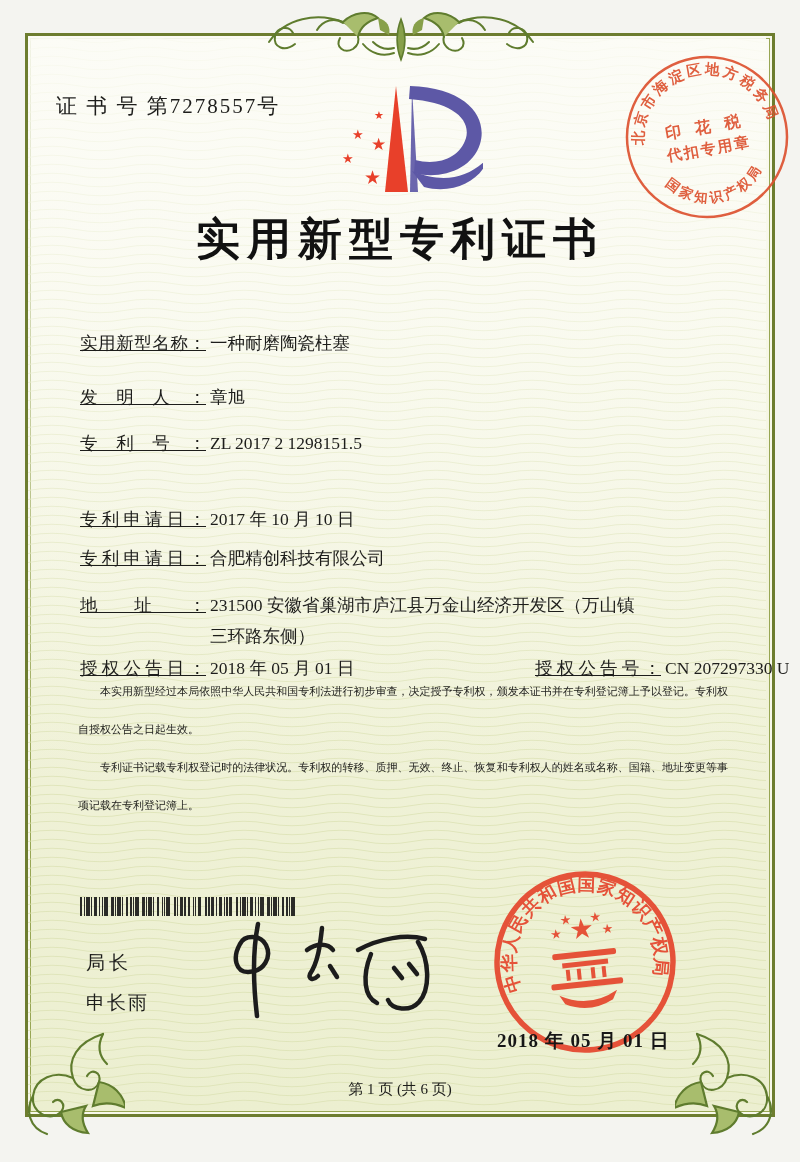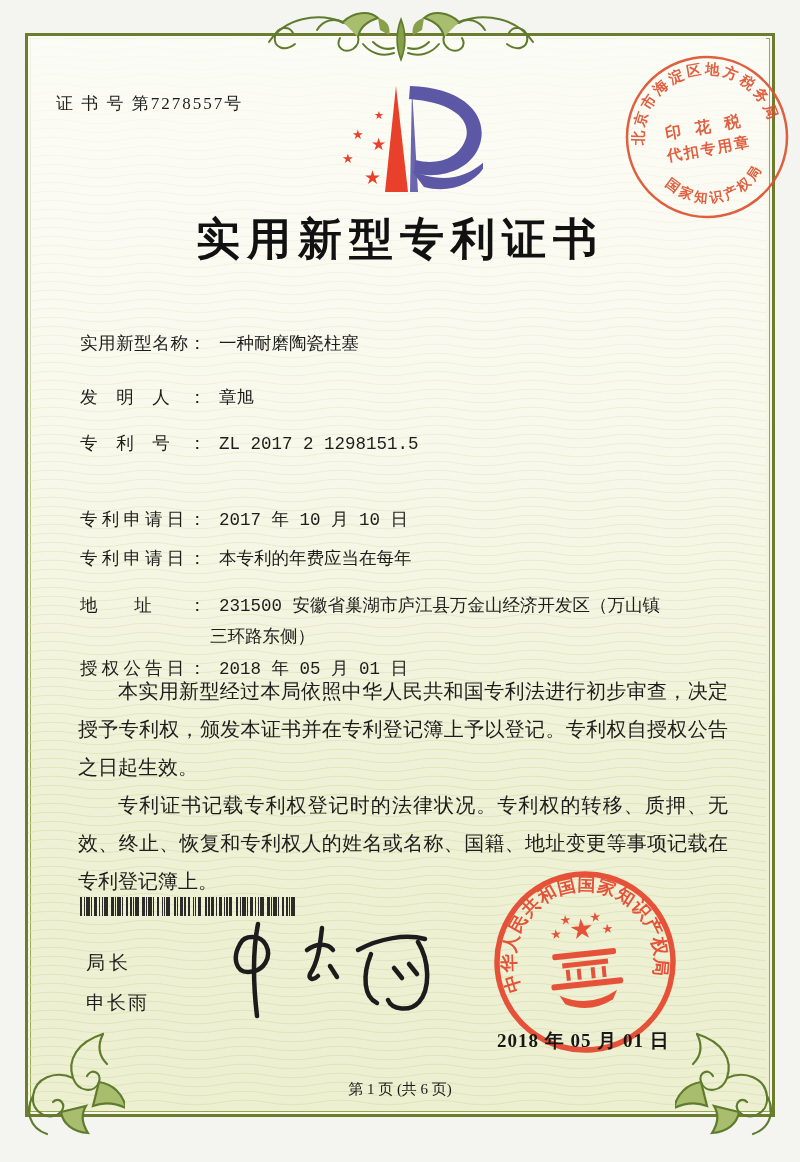--- a/index.html
+++ b/index.html
@@ -14,34 +14,34 @@
     position:absolute;left:25px;top:33px;width:744px;height:1078px;
     border:3px solid var(--border-green,#6d7d2f);
     box-shadow:inset 0 0 0 2px #f7f8ea, inset 0 0 0 3px #98a654;
     background:linear-gradient(180deg,#fbfbf4 0%,#f6f7e6 30%,#f0f2d8 60%,#ecefd0 100%);
   }
   .guilloche{position:absolute;left:28px;top:36px;width:738px;height:1072px;opacity:.8;}
   .guilloche-fade{position:absolute;left:28px;top:36px;width:738px;height:1072px;
     background:linear-gradient(180deg,rgba(252,252,246,.9) 0%,rgba(252,252,246,.45) 35%,rgba(252,252,246,0) 70%);}
   .orn{position:absolute;}
   
-  .cert-no{position:absolute;left:56px;top:92px;font-size:17px;letter-spacing:2px;}
+  .cert-no{position:absolute;left:56px;top:92px;font-size:21px;letter-spacing:2px;}
   .logo{position:absolute;left:328px;top:74px;width:155px;height:132px;}
   .logo .star{position:absolute;color:var(--logo-red,#e8402a);line-height:1;}
   .stamp{position:absolute;left:618px;top:48px;width:178px;height:178px;opacity:.92;}
   .title{position:absolute;left:0;top:210px;width:800px;text-align:center;
     font-size:44px;font-weight:700;letter-spacing:7px;color:#111;}
   
   .frow{position:absolute;left:80px;font-size:17.5px;line-height:26px;white-space:nowrap;}
-  .flabel{display:inline-block;width:126px;text-align:justify;text-align-last:justify;vertical-align:top;}
-  .fval{margin-left:13px;font-family:Liberation Mono, monospace;}
+  .flabel{display:inline-block;width:126px;text-align:justify;text-align-last:justify;vertical-align:top;text-decoration:underline;}
+  .fval{margin-left:4px;}
   .addr2{position:absolute;left:210px;font-size:17.5px;}
   .grant-right{position:absolute;left:455px;top:0;}
   
-  .paras{position:absolute;left:78px;top:672px;width:650px;font-size:20px;
+  .paras{position:absolute;left:78px;top:672px;width:650px;font-size:11px;
     line-height:38px;text-align:justify;}
   .paras p{margin:0;text-indent:2em;}
   
   .barcode{position:absolute;left:80px;top:897px;width:228px;height:19px;}
   .barcode i{position:absolute;top:0;bottom:0;background:#2b2b28;}
   .director-title{position:absolute;left:86px;top:950px;font-size:19px;letter-spacing:4px;}
   .director-name{position:absolute;left:86px;top:990px;font-size:19px;letter-spacing:2px;}
   .signature{position:absolute;left:180px;top:912px;width:250px;height:112px;}
   .seal{position:absolute;left:486px;top:863px;width:198px;height:198px;opacity:.93;}
   .seal-date{position:absolute;left:497px;top:1028px;font-size:19px;letter-spacing:1px;color:#161616;font-weight:600;}
@@ -131,28 +131,31 @@
 <div class="frow" style="top:384px">
   <span class="flabel">发明人：</span><span class="fval">章旭</span>
 </div>
 <div class="frow" style="top:430px">
   <span class="flabel">专利号：</span><span class="fval">ZL 2017 2 1298151.5</span>
 </div>
 <div class="frow" style="top:506px">
   <span class="flabel">专利申请日：</span><span class="fval">2017 年 10 月 10 日</span>
 </div>
 <div class="frow" style="top:545px">
-  <span class="flabel">专利申请日：</span><span class="fval">本专利的年费应当在每年</span>
+  <span class="flabel">专利申请日：</span><span class="fval">合肥精创科技有限公司</span>
 </div>
 <div class="frow" style="top:592px">
   <span class="flabel">地址：</span><span class="fval">231500 安徽省巢湖市庐江县万金山经济开发区（万山镇</span>
 </div>
 <div class="addr2" style="top:624px">三环路东侧）</div>
 <div class="frow" style="top:655px;width:650px">
   <span class="flabel">授权公告日：</span><span class="fval">2018 年 05 月 01 日</span>
+  <span class="grant-right">
+    <span class="flabel">授权公告号：</span><span class="fval">CN 207297330 U</span>
+  </span>
 </div>
 
 <div class="paras">
   <p>本实用新型经过本局依照中华人民共和国专利法进行初步审查，决定授予专利权，颁发本证书并在专利登记簿上予以登记。专利权自授权公告之日起生效。</p>
   <p>专利证书记载专利权登记时的法律状况。专利权的转移、质押、无效、终止、恢复和专利权人的姓名或名称、国籍、地址变更等事项记载在专利登记簿上。</p>
 </div>
 
 <div class="barcode" id="barcode">
     <i style="left: 0px; width: 2.4px;"></i>
     <i style="left: 3.6px; width: 1.2px;"></i>

